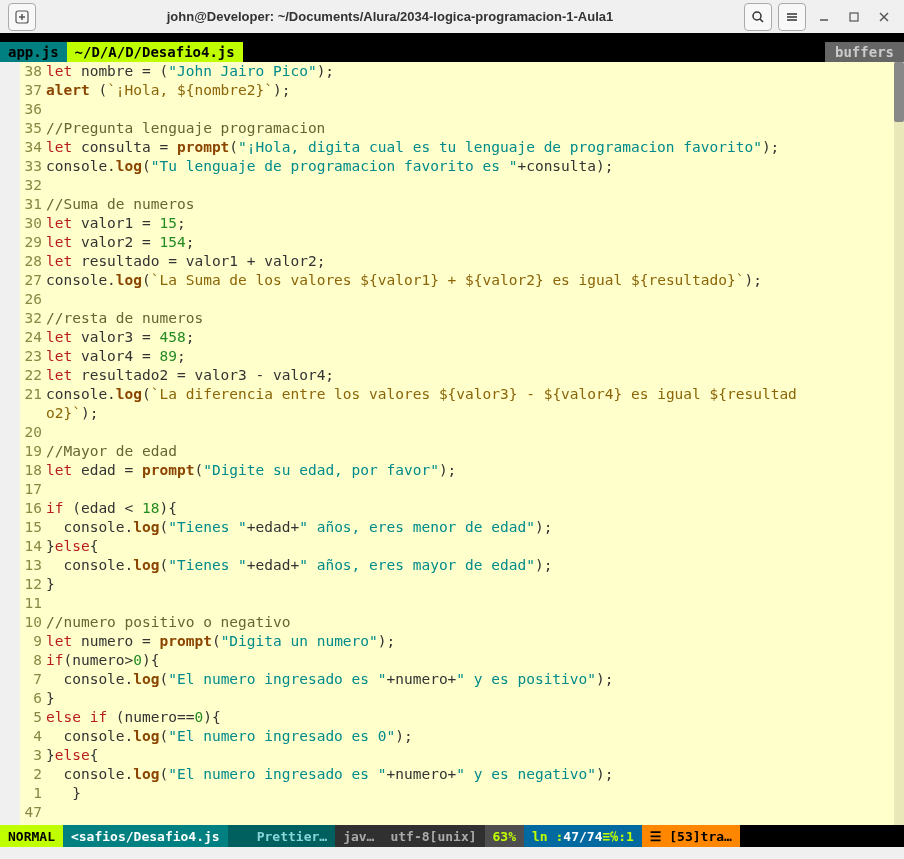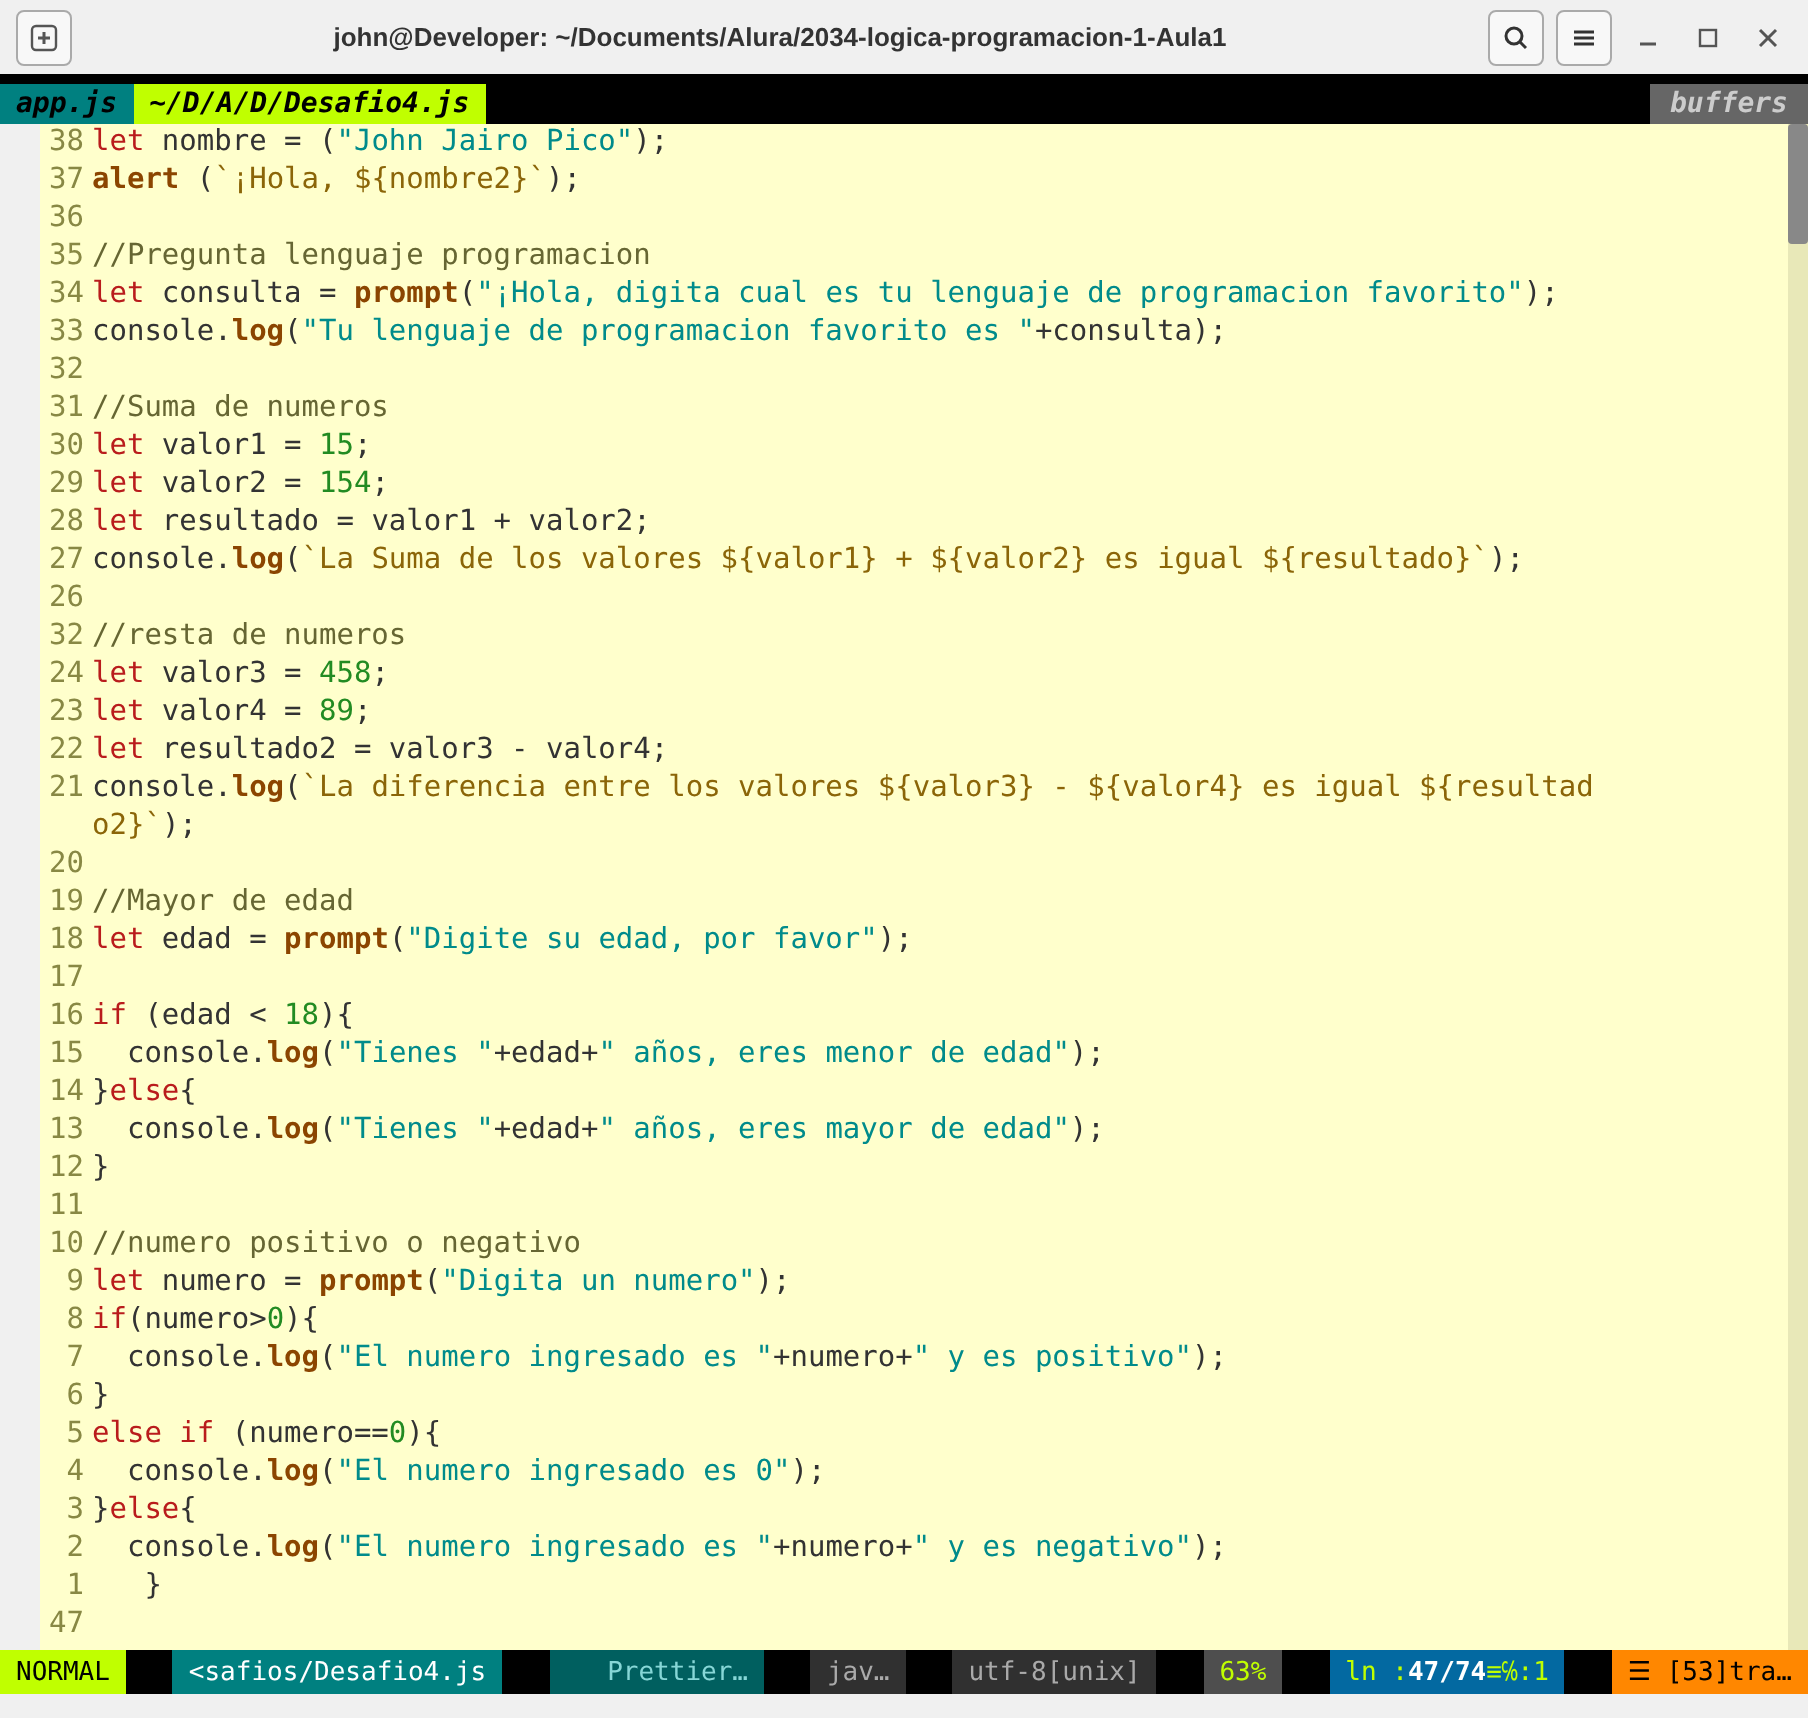--- a/index.html
+++ b/index.html
@@ -11,21 +11,21 @@
   overflow: hidden;
   display: flex;
   flex-direction: column;
 }
 .titlebar {
   background: #f0f0f0;
   height: 38px;
   display: flex;
   align-items: center;
   padding: 0 8px;
-  border-bottom: 1px solid #000000;
+  border-bottom: 5px solid #000000;
   font-family: sans-serif;
 }
 .titlebar-left {
   display: flex;
   align-items: center;
   gap: 6px;
 }
 .tb-btn {
   width: 28px;
   height: 28px;
@@ -64,21 +64,20 @@
   height: 4px;
   background: #000;
 }
 .tabbar {
   background: #000;
   display: flex;
   align-items: stretch;
   height: 20px;
   font-size: 14px;
   font-weight: bold;
-  font-style: italic;
 }
 .tab {
   padding: 1px 8px;
   display: flex;
   align-items: center;
 }
 .tab-inactive {
   background: #008080;
   color: #000;
 }
@@ -136,22 +135,21 @@
 .str { color: #008b8b; }
 .tstr { color: #8b6508; }
 .num { color: #228b22; }
 .cmt { color: #666633; }
 .statusbar {
   background: #000;
   height: 22px;
   display: flex;
   align-items: stretch;
   font-size: 13px;
-  font-weight: normal;
-  justify-content: space-between;
+  font-weight: bold;
 }
 .sb-seg {
   display: flex;
   align-items: center;
   padding: 0 8px;
   white-space: nowrap;
 }
 .sb-normal { background: #c0ff00; color: #000; }
 .sb-file { background: #008080; color: #fff; flex-shrink: 1; overflow: hidden; }
 .sb-prettier { background: #005f5f; color: #87d7d7; padding-left: 29px; }

